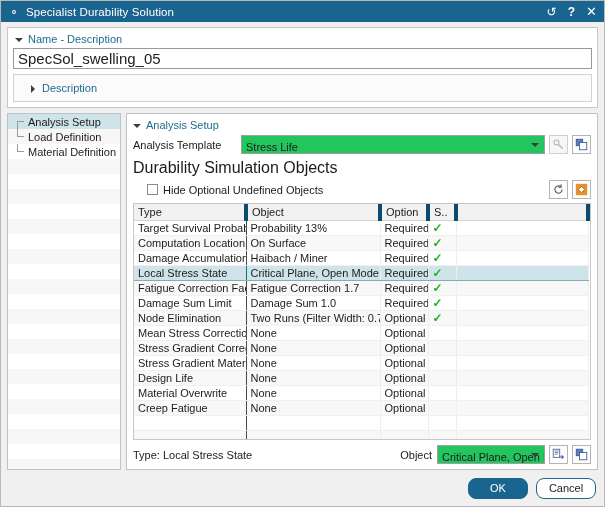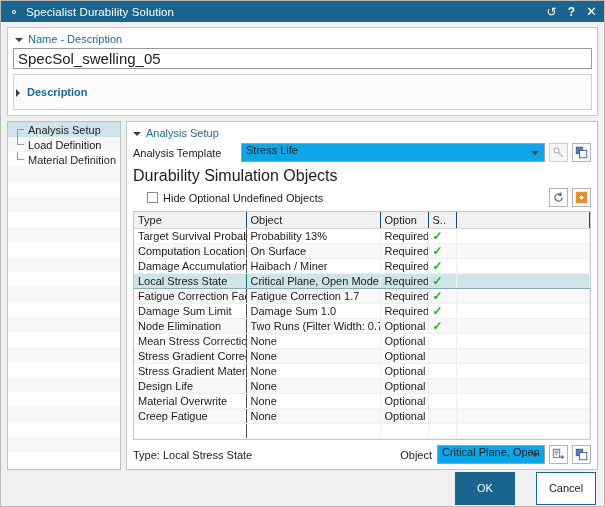--- a/index.html
+++ b/index.html
@@ -107,27 +107,26 @@
     font-family: "Liberation Sans", sans-serif;
     font-size: 15px;
     color: #1c1c1c;
     padding: 0 4px;
     outline: none;
   }
   .desc-row {
     margin-top: 5px;
     border: 1px solid #d2d2d2;
     background: #fbfbfb;
-    height: 36px;
-    display: flex;
-    align-items: center;
-    padding-left: 0;
+    height: 28px;
+    display: flex;
+    align-items: center;
+    padding-left: 15px;
     color: #1f6a92;
     font-size: 11px;
-    font-weight: bold;
   }
 
   
   .split {
     flex: 1 1 auto;
     display: flex;
     margin-top: 5px;
     min-height: 0;
   }
 
@@ -195,23 +194,23 @@
   }
   .form-label {
     width: 108px;
     flex: 0 0 108px;
     font-size: 11px;
   }
   .combo {
     position: relative;
     height: 19px;
     border: 1px solid #a0a0a0;
-    background: #0ea5e9;
-    display: flex;
-    align-items: flex-start;
+    background: #22c55e;
+    display: flex;
+    align-items: flex-end;
     padding: 0 18px 0 4px;
     font-size: 11px;
     overflow: hidden;
     white-space: nowrap;
   }
   .combo.grow { flex: 1 1 auto; min-width: 0; }
   .combo .arrow {
     position: absolute;
     right: 5px; top: 50%;
     margin-top: -2px;
@@ -274,21 +273,21 @@
   table.dso col.c-option { width: 48px; }
   table.dso col.c-s      { width: 28px; }
   table.dso col.c-rest   { width: auto; }
 
   table.dso th {
     height: 16px;
     background: #f1f1f1;
     font-weight: normal;
     text-align: left;
     padding: 0 0 0 4px;
-    border-right: 1px solid #0c4a6e;
+    border-right: 4px solid #0c4a6e;
     border-bottom: 1px solid #d4d4d4;
     color: #1c1c1c;
     font-size: 11px;
     white-space: nowrap;
     overflow: hidden;
   }
   table.dso td {
     height: 15px;
     padding: 0 0 0 4px;
     border-right: 1px solid #eeeeee;
@@ -328,28 +327,29 @@
   .dlg-buttons {
     flex: 0 0 auto;
     height: 36px;
     display: flex;
     align-items: center;
     justify-content: flex-end;
     padding: 0 8px 0 0;
     background: #f0f0f0;
   }
   .btn {
-    width: 60px; height: 33px;
+    width: 60px; height: 21px;
     font-size: 11px;
     font-family: "Liberation Sans", sans-serif;
     display: inline-flex;
     align-items: center;
     justify-content: center;
-    margin-left: 21px;
+    margin-left: 8px;
     cursor: default;
+    border-radius: 8px;
   }
   .btn.primary {
     background: #1a6490;
     color: #ffffff;
     border: 1px solid #1a6490;
   }
   .btn.secondary {
     background: #ffffff;
     color: #1c1c1c;
     border: 1px solid #1a6490;

